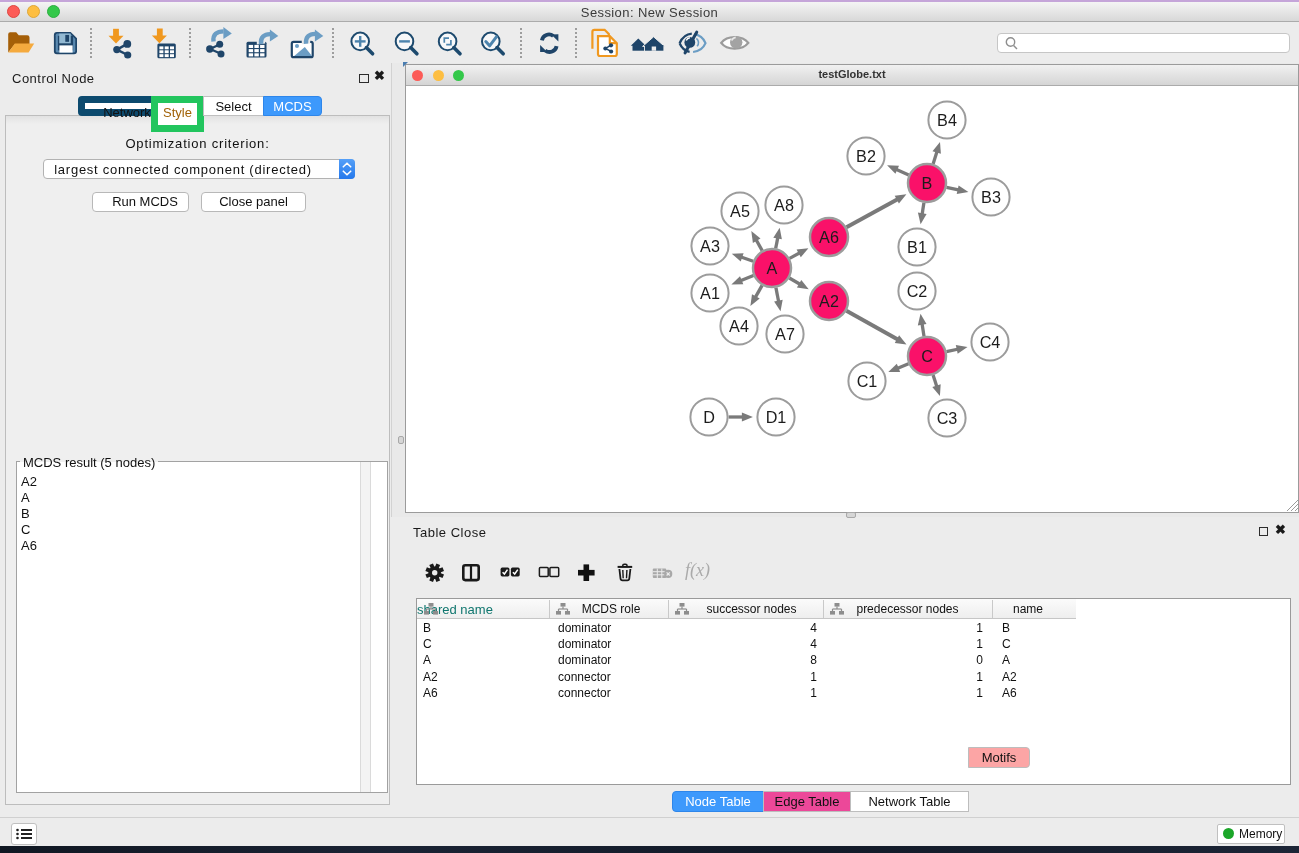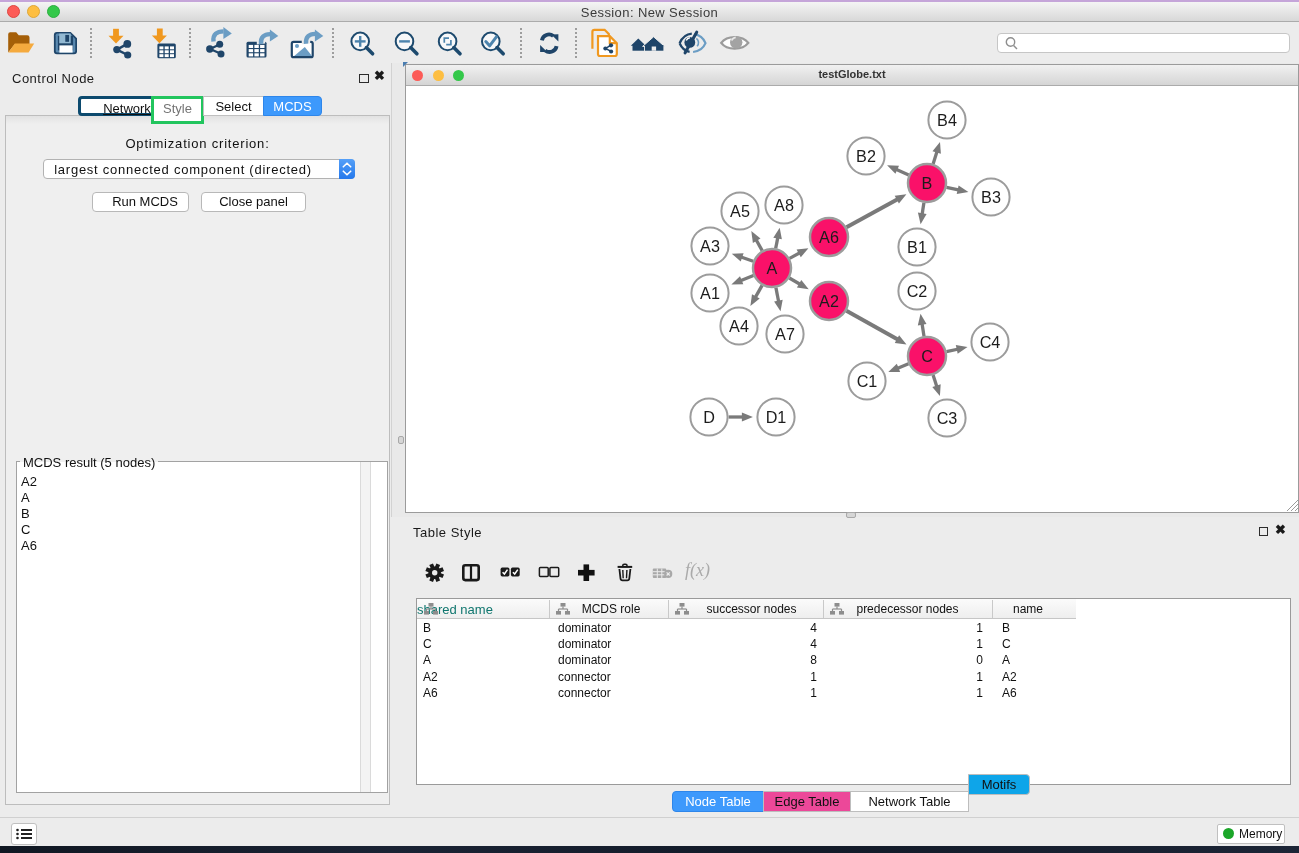--- a/index.html
+++ b/index.html
@@ -123,22 +123,22 @@
 <svg style="left:1004px;top:36px;" width="16" height="16" viewBox="0 0 16 16">
   <circle cx="6.5" cy="6" r="4.2" fill="none" stroke="#8e8e8e" stroke-width="1.4"></circle>
   <line x1="9.6" y1="9.4" x2="13" y2="13" stroke="#8e8e8e" stroke-width="1.4"></line>
 </svg>
 
 <div class="abs" style="left:12px;top:71px;font-size:13px;letter-spacing:0.5px;color:#1a1a1a;">Control Node</div>
 <div class="abs" style="left:359px;top:74px;width:10px;height:9px;border:1.6px solid #2c2c2c;"></div>
 <div class="abs" style="left:374px;top:68px;font-size:13px;font-weight:bold;color:#1a1a1a;">✖</div>
 <div class="abs" style="left:5px;top:115px;width:385px;height:690px;background:#efefef;border:1px solid #bdbdbd;"></div>
 <div class="abs" style="left:6px;top:116px;width:383px;height:8px;background:linear-gradient(#e2e2e2,#efefef);"></div>
-<div class="abs" style="left:78px;top:96px;width:98px;height:20px;background:#fff;border:3px solid #0c4a6e;border-radius:4px 0 0 4px;font-size:13px;color:#111;text-align:center;line-height:19px;text-decoration:underline;">Network</div>
-<div class="abs" style="left:151px;top:96px;width:53px;height:28px;background:#fff;border:3px solid #22c55e;font-size:13px;color:#737373;text-align:center;line-height:19px;">Style</div>
+<div class="abs" style="left:78px;top:96px;width:98px;height:20px;background:#fff;border:7px solid #0c4a6e;border-radius:4px 0 0 4px;font-size:13px;color:#111;text-align:center;line-height:19px;">Network</div>
+<div class="abs" style="left:151px;top:96px;width:53px;height:36px;background:#fff;border:7px solid #22c55e;font-size:13px;color:#a16207;text-align:center;line-height:19px;">Style</div>
 <div class="abs" style="left:203px;top:96px;width:61px;height:20px;background:#fff;border:1px solid #c0c0c0;font-size:13px;color:#111;text-align:center;line-height:19px;">Select</div>
 <div class="abs" style="left:263px;top:96px;width:59px;height:20px;background:#3d99fc;border:1px solid #2e86ea;border-radius:0 4px 4px 0;font-size:13px;color:#fff;text-align:center;line-height:19px;">MCDS</div>
 
 <div class="abs" style="left:5px;top:136px;width:385px;text-align:center;font-size:13px;letter-spacing:0.8px;color:#111;">Optimization criterion:</div>
 <div class="abs" style="left:43px;top:159px;width:312px;height:20px;background:#fff;border:1px solid #b2b2b2;border-radius:4px;"></div>
 <div class="abs" style="left:43px;top:162px;width:280px;text-align:center;font-size:13px;letter-spacing:0.75px;color:#111;">largest connected component (directed)</div>
 <div class="abs" style="left:339px;top:159px;width:16px;height:20px;border-radius:0 4px 4px 0;background:linear-gradient(#55a0f8,#2478ec);"></div>
 <svg style="left:341px;top:161px;" width="12" height="16" viewBox="0 0 12 16">
   <path d="M2.3 5.8 L6 2.2 L9.7 5.8" fill="none" stroke="#fff" stroke-width="1.6" stroke-linecap="round" stroke-linejoin="round"></path>
   <path d="M2.3 10.2 L6 13.8 L9.7 10.2" fill="none" stroke="#fff" stroke-width="1.6" stroke-linecap="round" stroke-linejoin="round"></path>
@@ -244,21 +244,21 @@
 <text x="776" y="422.7" font-size="16.2" fill="#1c1c1c" text-anchor="middle">D1</text>
 </svg>
 <svg style="left:1285px;top:499px;" width="14" height="13" viewBox="0 0 14 13">
   <line x1="2" y1="12" x2="13" y2="1" stroke="#9a9a9a" stroke-width="1"></line>
   <line x1="6" y1="12" x2="13" y2="5" stroke="#9a9a9a" stroke-width="1"></line>
   <line x1="10" y1="12" x2="13" y2="9" stroke="#9a9a9a" stroke-width="1"></line>
 </svg>
 <div class="abs" style="left:398px;top:436px;width:6px;height:8px;background:#d6d6d6;border:1px solid #a8a8a8;border-radius:2px;"></div>
 <div class="abs" style="left:846px;top:512px;width:10px;height:6px;background:#d6d6d6;border:1px solid #a8a8a8;border-radius:2px;"></div>
 
-<div class="abs" style="left:413px;top:525px;font-size:13px;letter-spacing:0.5px;color:#1a1a1a;">Table Style</div>
+<div class="abs" style="left:413px;top:525px;font-size:13px;letter-spacing:0.5px;color:#1a1a1a;">Table Close</div>
 <div class="abs" style="left:1259px;top:527px;width:9px;height:9px;border:1.6px solid #2c2c2c;"></div>
 <div class="abs" style="left:1275px;top:522px;font-size:13px;font-weight:bold;color:#1a1a1a;">✖</div>
 <svg id="tp-icons" style="left:403px;top:556px;" width="330" height="34" viewBox="0 0 330 34">
 <circle cx="31.7" cy="16.7" r="6.3" fill="#1a1a1a"></circle>
 <rect x="-2" y="-2" width="4" height="4" fill="#1a1a1a" transform="translate(38.4,19.5) rotate(22)"></rect>
 <rect x="-2" y="-2" width="4" height="4" fill="#1a1a1a" transform="translate(34.5,23.4) rotate(68)"></rect>
 <rect x="-2" y="-2" width="4" height="4" fill="#1a1a1a" transform="translate(28.9,23.4) rotate(112)"></rect>
 <rect x="-2" y="-2" width="4" height="4" fill="#1a1a1a" transform="translate(25.0,19.5) rotate(158)"></rect>
 <rect x="-2" y="-2" width="4" height="4" fill="#1a1a1a" transform="translate(25.0,13.9) rotate(202)"></rect>
 <rect x="-2" y="-2" width="4" height="4" fill="#1a1a1a" transform="translate(28.9,10.0) rotate(247)"></rect>
@@ -359,21 +359,21 @@
 <div class="abs" style="left:1002px;top:670px;font-size:12px;color:#111;">A2</div>
 <div class="abs" style="left:423px;top:686px;font-size:12px;color:#111;">A6</div>
 <div class="abs" style="left:558px;top:686px;font-size:12px;color:#111;">connector</div>
 <div class="abs" style="left:717px;top:686px;width:100px;text-align:right;font-size:12px;color:#111;">1</div>
 <div class="abs" style="left:883px;top:686px;width:100px;text-align:right;font-size:12px;color:#111;">1</div>
 <div class="abs" style="left:1002px;top:686px;font-size:12px;color:#111;">A6</div>
 
 <div class="abs" style="left:672px;top:791px;width:92px;height:21px;background:#3d99fc;border:1px solid #2e86ea;border-radius:4px 0 0 4px;font-size:13px;color:#fff;text-align:center;line-height:20px;">Node Table</div>
 <div class="abs" style="left:763px;top:791px;width:88px;height:21px;background:#ec4899;border:1px solid #bdbdbd;font-size:13px;color:#111;text-align:center;line-height:20px;">Edge Table</div>
 <div class="abs" style="left:850px;top:791px;width:119px;height:21px;background:#fff;border:1px solid #bdbdbd;font-size:13px;color:#111;text-align:center;line-height:20px;">Network Table</div>
-<div class="abs" style="left:968px;top:747px;width:62px;height:21px;background:#0ea5e9;border:1px solid #bdbdbd;border-radius:0 4px 4px 0;font-size:13px;color:#111;text-align:center;line-height:20px;margin-top:27px;">Motifs</div>
+<div class="abs" style="left:968px;top:747px;width:62px;height:21px;background:#fca5a5;border:1px solid #bdbdbd;border-radius:0 4px 4px 0;font-size:13px;color:#111;text-align:center;line-height:20px;">Motifs</div>
 
 <div class="abs" style="left:0;top:817px;width:1299px;height:30px;background:#ececec;border-top:1px solid #d0d0d0;"></div>
 <div class="abs" style="left:11px;top:823px;width:26px;height:22px;background:#fff;border:1px solid #c0c0c0;border-radius:3px;"></div>
 <svg style="left:16px;top:828px;" width="16" height="12" viewBox="0 0 16 12">
   <circle cx="1.5" cy="2" r="1.3" fill="#222"></circle>
     <rect x="5" y="1" width="11" height="2" fill="#222"></rect>
   <circle cx="1.5" cy="6" r="1.3" fill="#222"></circle>
     <rect x="5" y="5" width="11" height="2" fill="#222"></rect>
   <circle cx="1.5" cy="10" r="1.3" fill="#222"></circle>
     <rect x="5" y="9" width="11" height="2" fill="#222"></rect>

